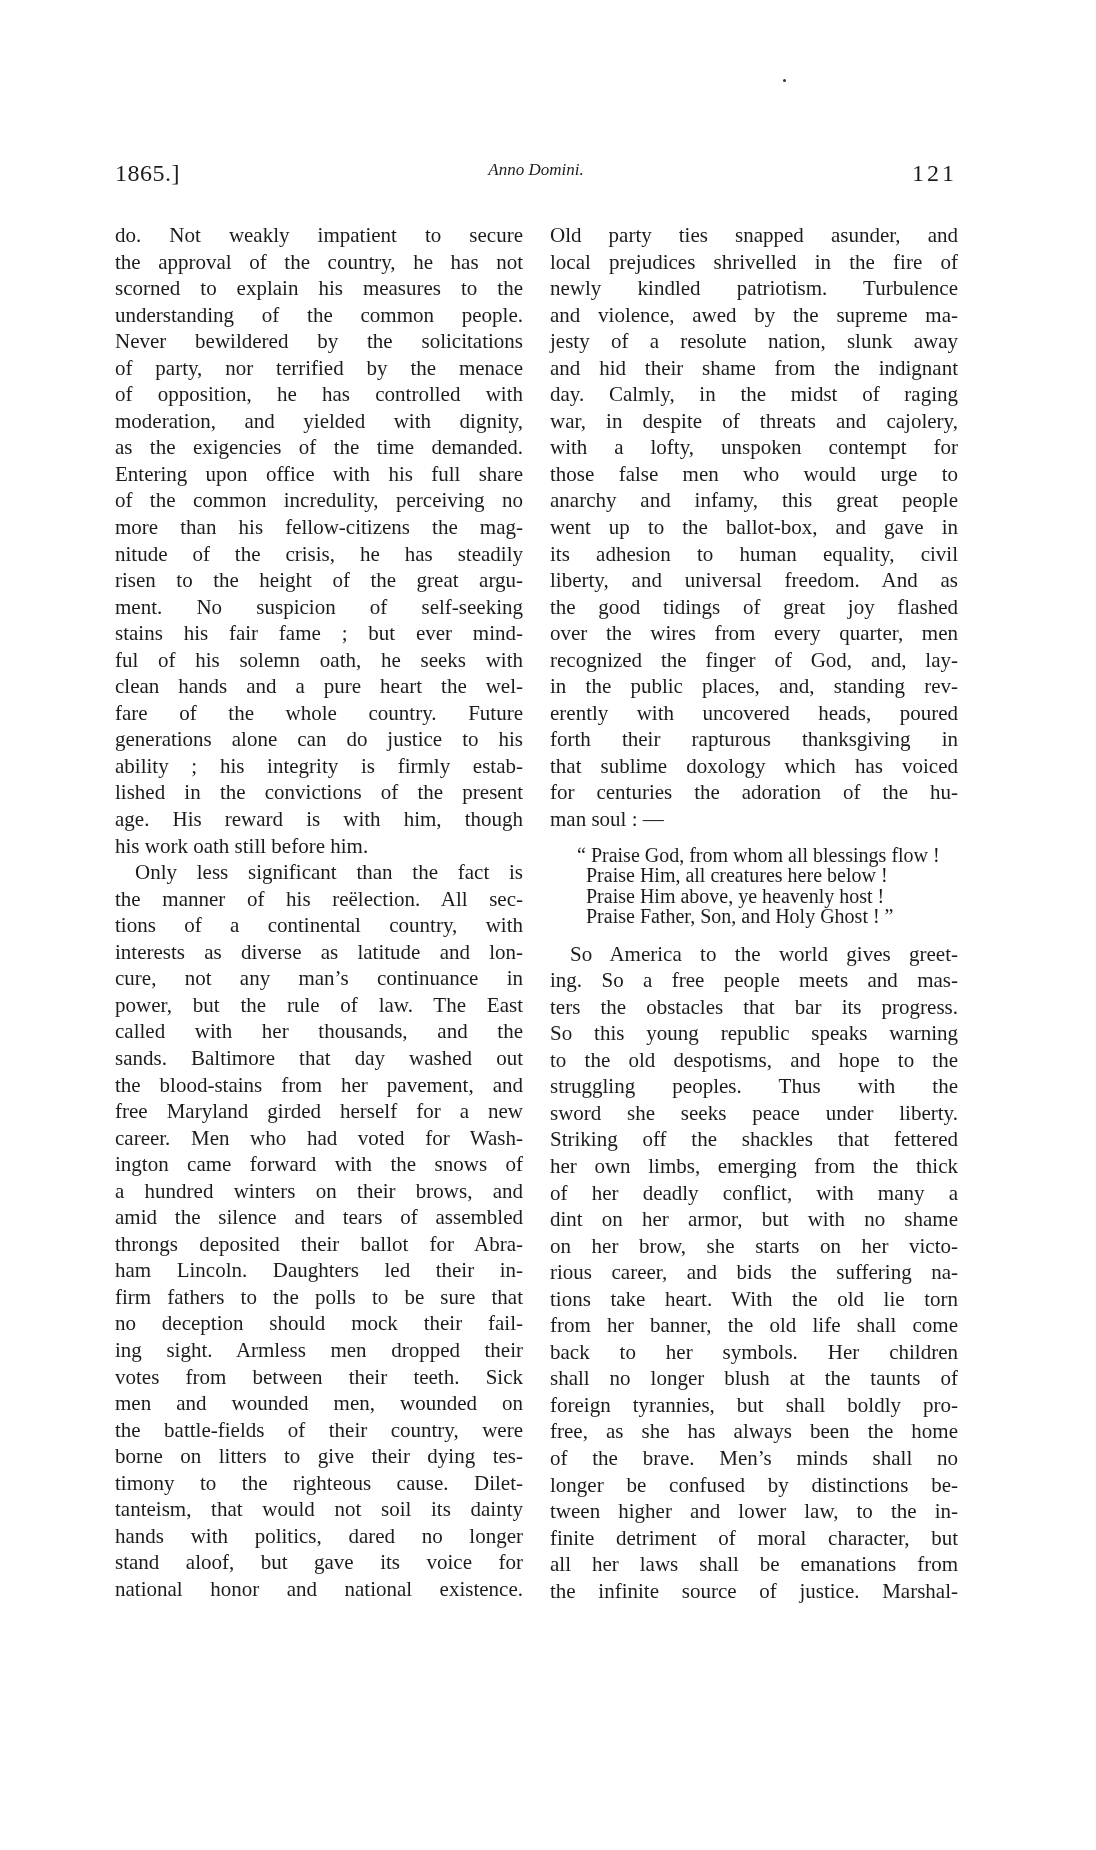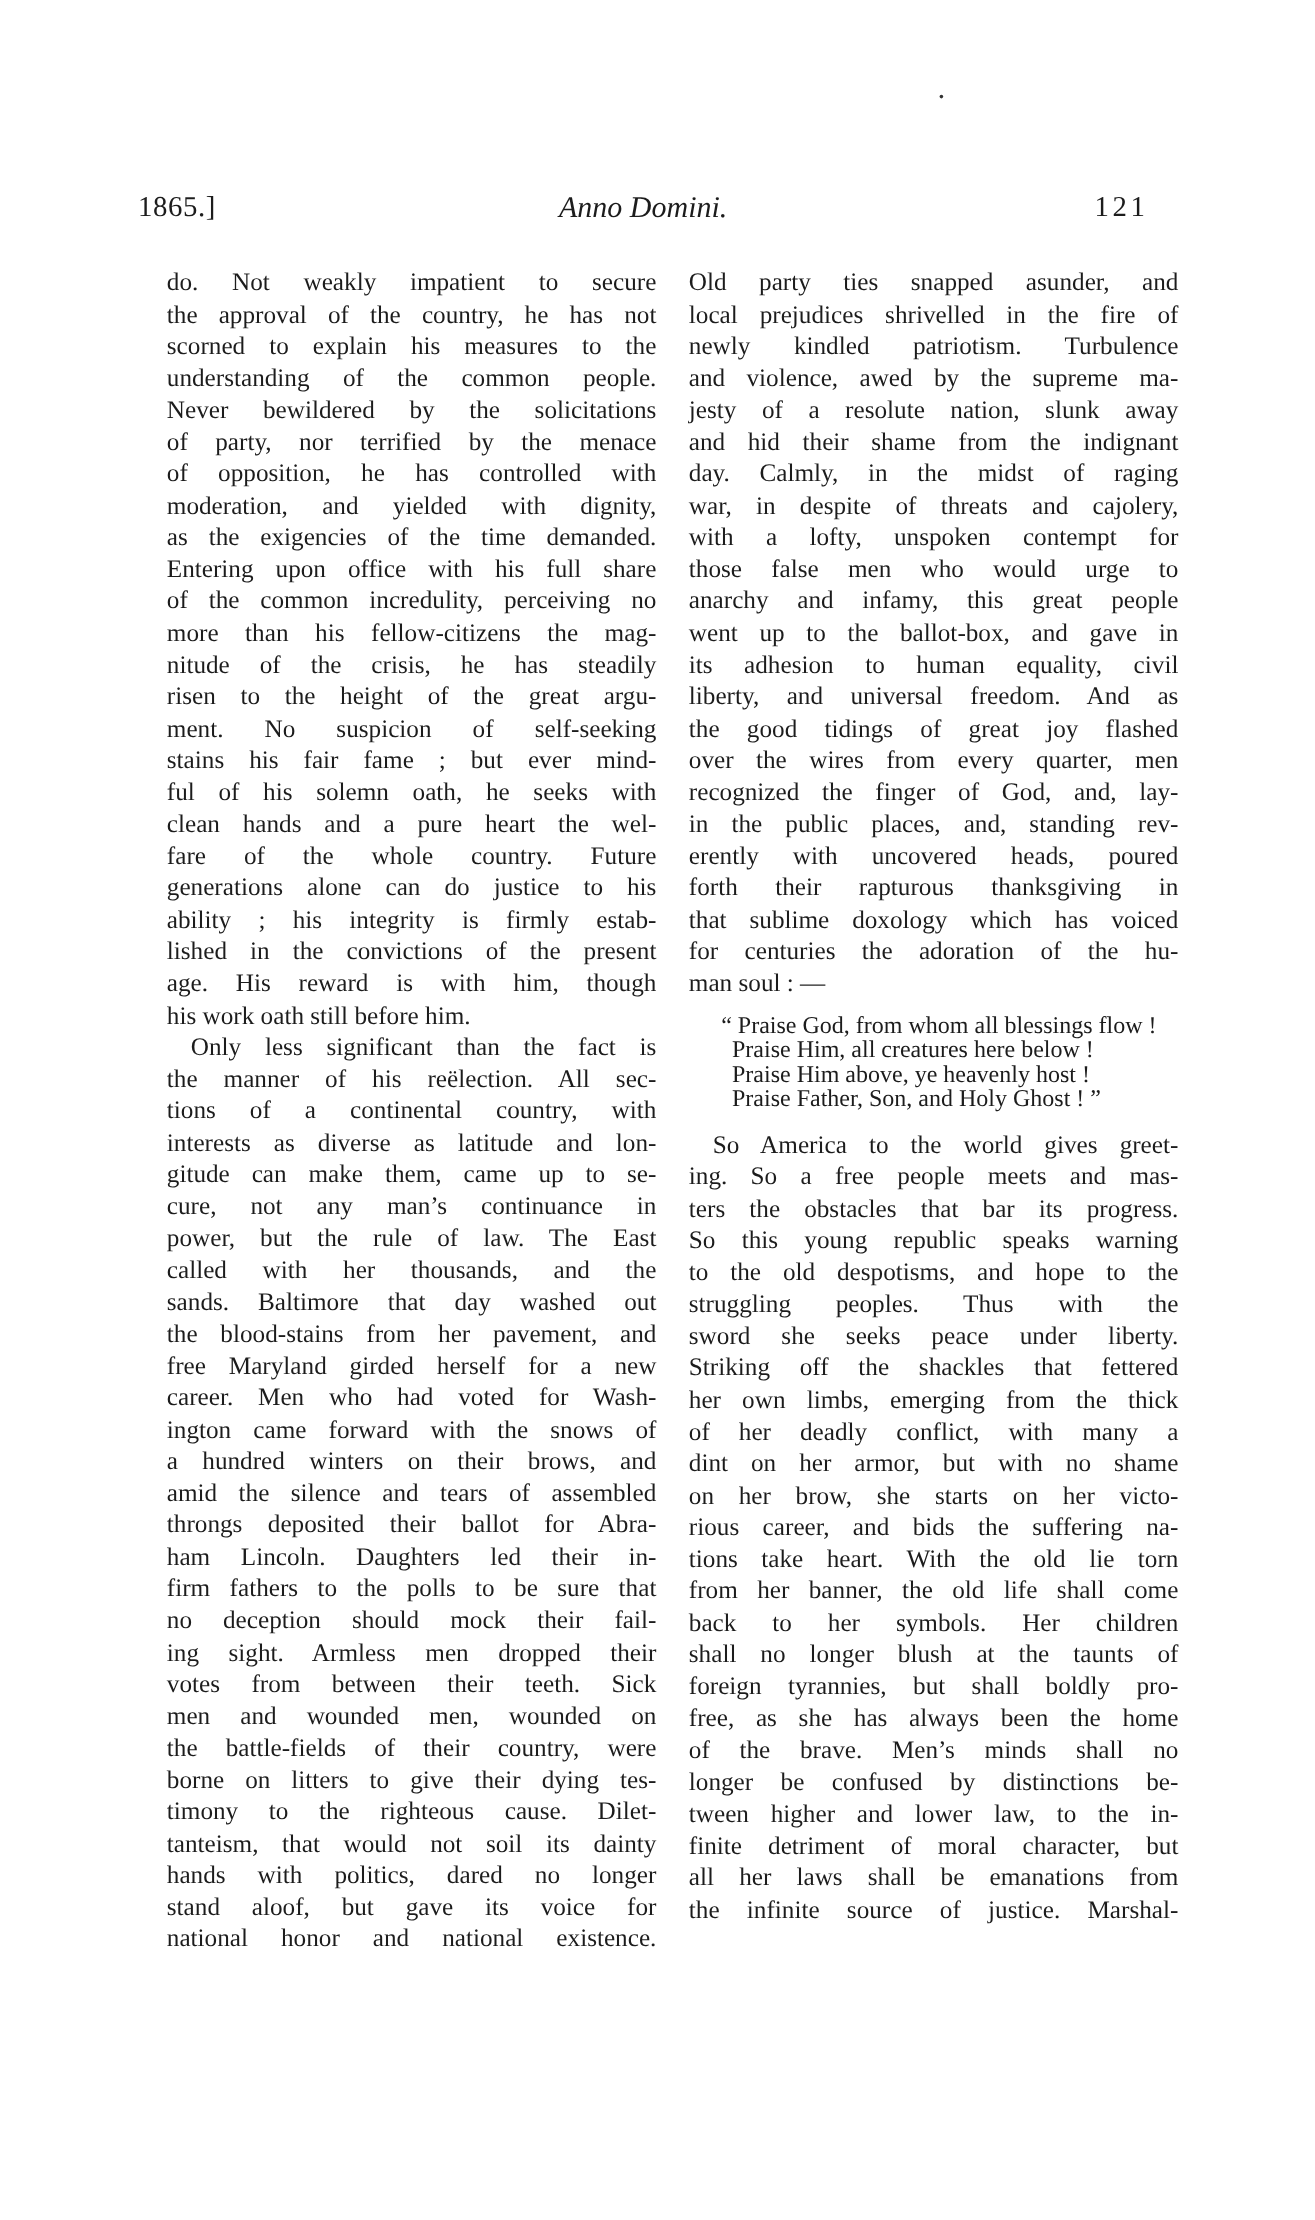--- a/index.html
+++ b/index.html
@@ -5,23 +5,23 @@
   html, body { margin: 0; padding: 0; background: #ffffff; }
   body {
     width: 1096px; height: 1850px; position: relative; overflow: hidden;
     font-family: "Liberation Serif", "DejaVu Serif", serif;
     color: #1c1c1c;
   }
   .page { position: absolute; left: 0; top: 0; width: 1096px; height: 1516px; }
   .speck { position: absolute; width: 3px; height: 3px; border-radius: 50%; background: #333; }
   .header { position: absolute; left: 115px; width: 842px; top: 160px; height: 34px; }
   .hdr-left { position: absolute; left: 0; top: 0; font-size: 24px; letter-spacing: 0.5px; }
-  .hdr-center { position: absolute; left: 0; right: 0; top: 0; text-align: center; font-size: 25px; font-style: italic; }
+  .hdr-center { position: absolute; left: 0; right: 0; top: 0; text-align: center; font-size: 17px; font-style: italic; }
   .hdr-right { position: absolute; right: 0; top: 0; font-size: 24px; letter-spacing: 3px; }
-  .col { position: absolute; top: 222px; width: 408px; font-size: 21px; margin-left: 24px; }
+  .col { position: absolute; top: 222px; width: 408px; font-size: 21px; }
   .col-left { left: 115px; }
   .col-right { left: 550px; }
   .line {
     display: block; height: 26.55px; line-height: 26.55px; white-space: nowrap;
     text-align: justify; text-align-last: justify;
   }
   .line.last { text-align-last: left; }
   .line.indent { padding-left: 20px; }
   .hymn { margin: 12px 0 14px 0; padding-left: 27px; font-size: 20px; }
   .hymn .hline { display: block; height: 20.5px; line-height: 20.5px; white-space: nowrap; }
@@ -64,21 +64,20 @@
         <span class="line">ability ; his integrity is firmly estab-</span>
         <span class="line">lished in the convictions of the present</span>
         <span class="line">age.  His reward is with him, though</span>
         <span class="line last">his work oath still before him.</span>
       </div>
       <div>
         <span class="line indent">Only less significant than the fact is</span>
         <span class="line">the manner of his reëlection.  All sec-</span>
         <span class="line">tions of a continental country, with</span>
         <span class="line">interests as diverse as latitude and lon-</span>
-        <span class="line">gitude can make them, came up to se-</span>
         <span class="line">cure, not any man’s continuance in</span>
         <span class="line">power, but the rule of law.  The East</span>
         <span class="line">called with her thousands, and the</span>
         <span class="line">sands.  Baltimore that day washed out</span>
         <span class="line">the blood-stains from her pavement, and</span>
         <span class="line">free Maryland girded herself for a new</span>
         <span class="line">career.  Men who had voted for Wash-</span>
         <span class="line">ington came forward with the snows of</span>
         <span class="line">a hundred winters on their brows, and</span>
         <span class="line">amid the silence and tears of assembled</span>

